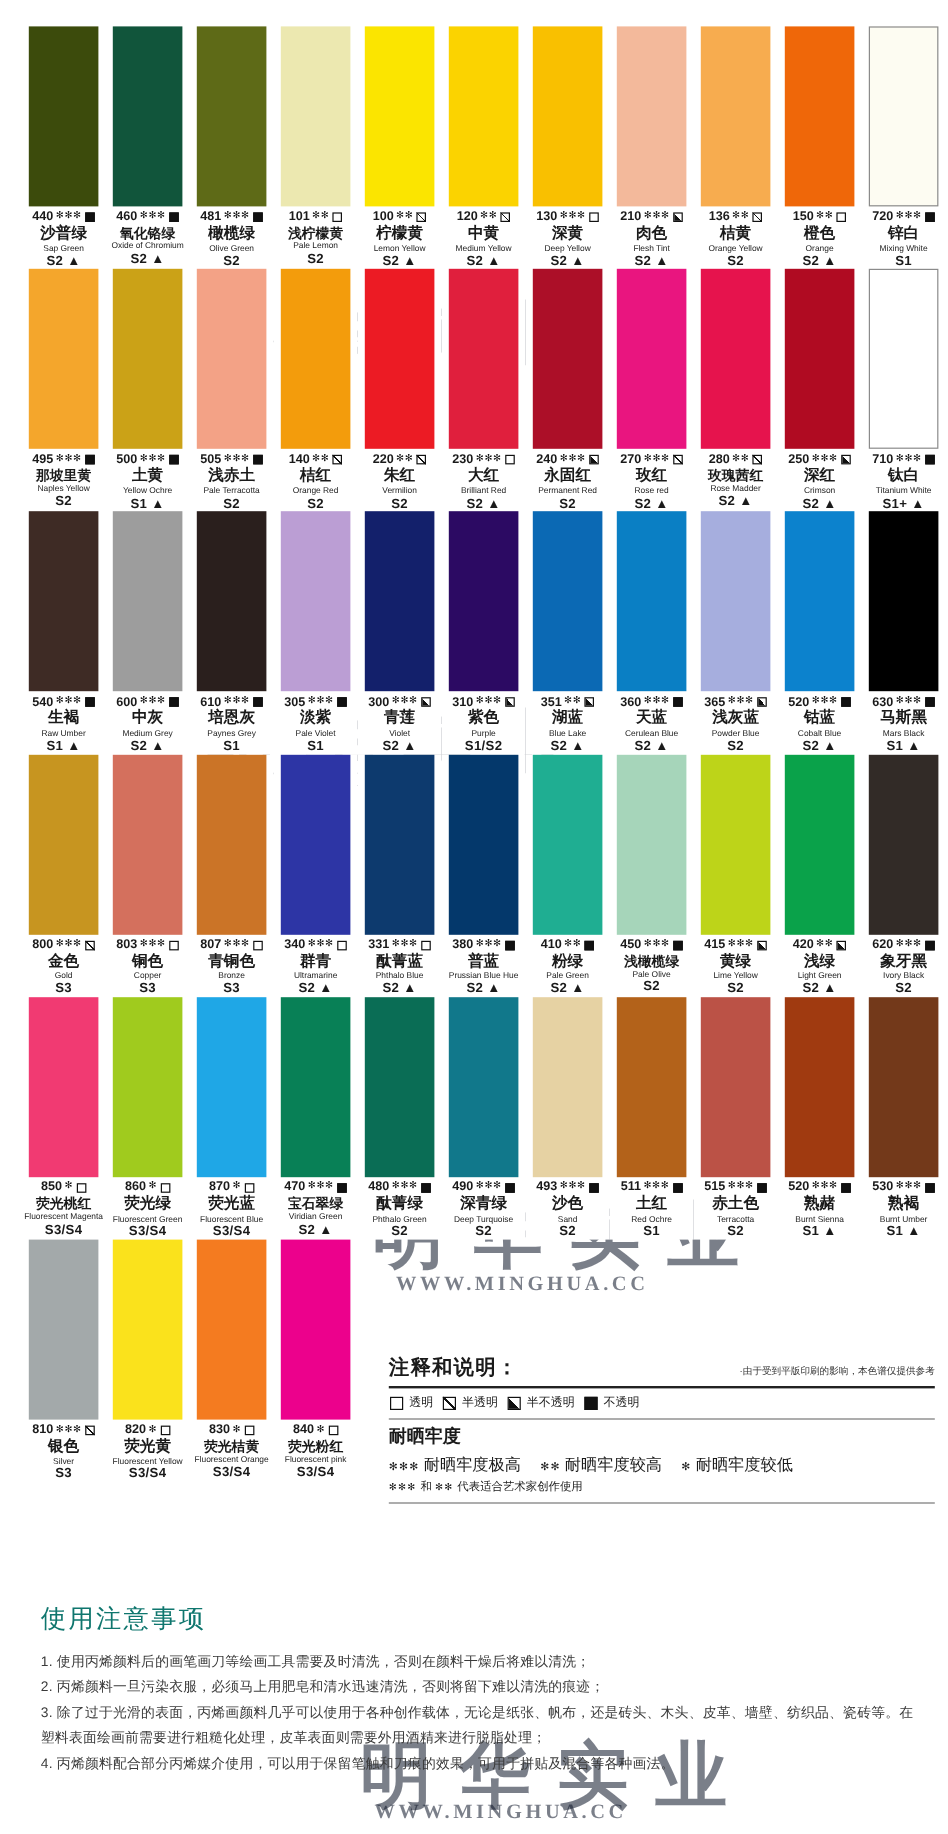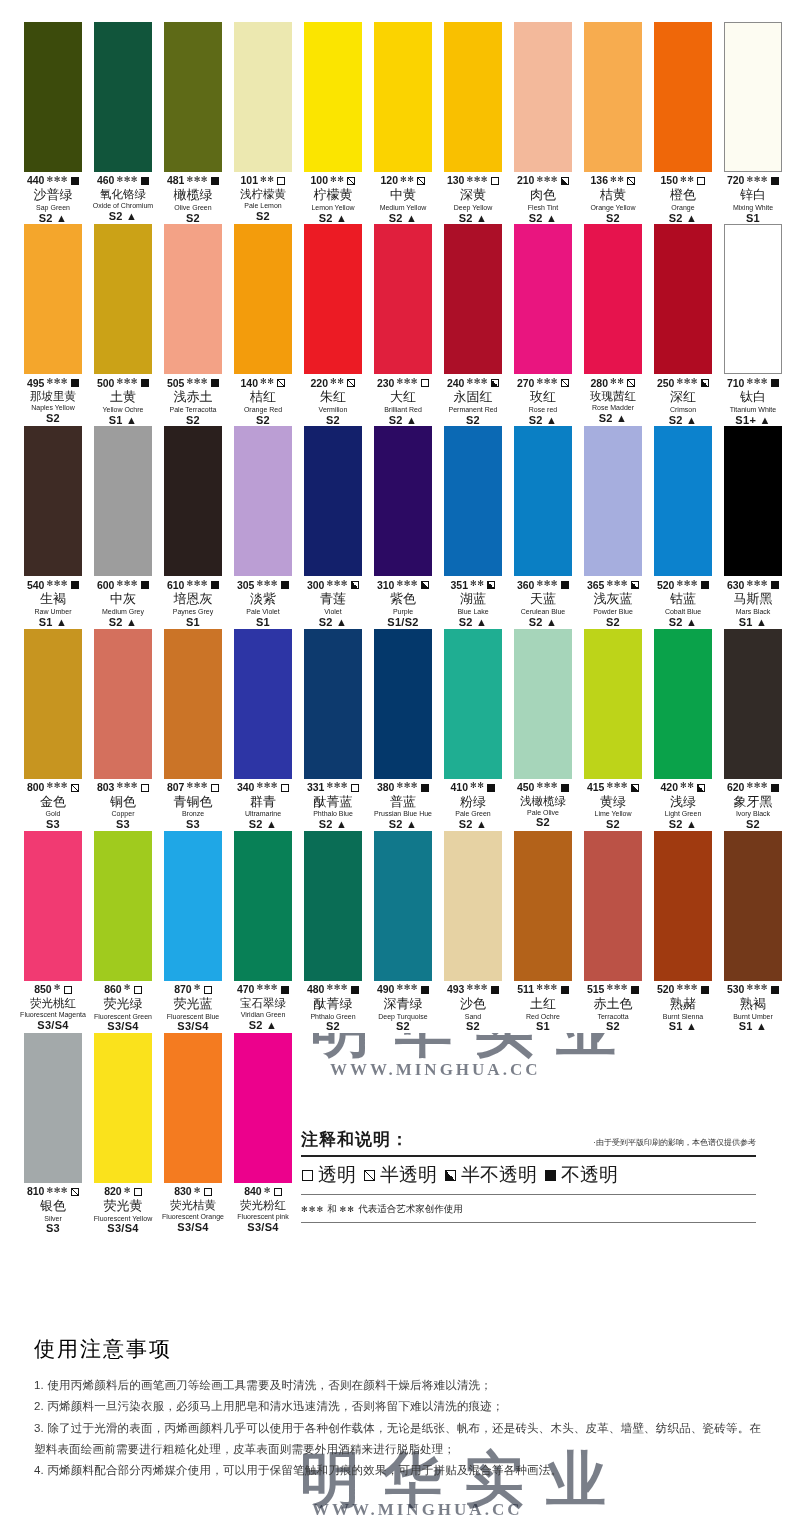--- a/index.html
+++ b/index.html
@@ -90,21 +90,21 @@
   .op.diag { background: #fff; }
   .op.diag::after {
     content:"";
     position:absolute; left:-1px; top:-1px; right:-1px; bottom:-1px;
     background: linear-gradient(to top right, transparent 0 46%, #111 46% 54%, transparent 54% 100%);
   }
 
   .cn {
     font-family: "DejaVu Sans", "Liberation Sans", sans-serif;
     font-size: 13px;
-    font-weight: normal;
+    font-weight: bold;
     margin-top: 1px;
     line-height: 1.15;
     white-space: nowrap;
   }
   .cn.small { font-size: 11.5px; }
   .en {
     font-size: 7px;
     color: #222;
     margin-top: 1px;
     line-height: 1.1;
@@ -113,21 +113,21 @@
   .series {
     font-size: 11px;
     font-weight: bold;
     margin-top: 1px;
     letter-spacing: .3px;
   }
 
   
   .legend {
     position: absolute;
-    left: 301px;
+    left: 324px;
     top: 1128px;
     width: 455px;
     z-index: 10;
     background: transparent;
   }
   .legend-head {
     display: flex;
     align-items: flex-end;
     justify-content: space-between;
     padding-bottom: 4px;
@@ -139,40 +139,40 @@
     letter-spacing: 1px;
   }
   .legend-note { font-size: 8px; color: #333; padding-bottom: 3px; }
   .hr-thick { border-top: 2px solid #222; }
   .hr-thin  { border-top: 1px solid #777; }
   .legend-sec { padding: 5px 0 6px 0; }
   .legend-sub {
     font-family: "DejaVu Sans","Liberation Sans",sans-serif;
     font-size: 15px; font-weight: bold; margin-bottom: 5px;
   }
-  .legend-items { display:flex; align-items:center; gap: 7px; font-size: 19px; }
+  .legend-items { display:flex; align-items:center; gap: 7px; font-size: 10px; }
   .legend-items .li { display:flex; align-items:center; gap:5px; white-space:nowrap; }
   .legend-items .op { width: 11px; height: 11px; }
   .fast-row { display:flex; align-items:center; gap: 16px; font-size: 13.5px; white-space: nowrap; }
   .fast-row .st { font-size: 9px; letter-spacing:1px; }
   .fast-foot { font-size: 9.5px; margin-top: 3px; }
   .fast-foot .st { font-size: 8px; letter-spacing:1px; }
 
   
   .notes {
     position: absolute;
     left: 34px;
     top: 1335px;
     width: 730px;
     z-index: 10;
   }
   .notes h2 {
     font-family: "DejaVu Sans","Liberation Sans",sans-serif;
     font-size: 21px; font-weight: normal; margin: 0 0 12px 0; letter-spacing: 2px;
-    color: #000000;
+    color: #0f766e;
   }
   .notes p {
     font-size: 11.5px; line-height: 1.85; margin: 0; color: #3a3a3a;
     letter-spacing: .2px;
   }
 </style>
 </head>
 <body>
 
 <div id="watermark-layer">
@@ -989,20 +989,26 @@
           <span>半不透明</span>
         </span>
         <span class="li">
           <span class="op solid"></span>
           <span>不透明</span>
         </span>
       </div>
   </div>
   <div class="hr-thin"></div>
   <div class="legend-sec">
+    <div class="legend-sub">耐晒牢度</div>
+    <div class="fast-row" id="lightfastness-items">
+        <span class="li"><span class="st">✻✻✻ </span><span>耐晒牢度极高</span></span>
+        <span class="li"><span class="st">✻✻ </span><span>耐晒牢度较高</span></span>
+        <span class="li"><span class="st">✻ </span><span>耐晒牢度较低</span></span>
+      </div>
     <div class="fast-foot" id="lightfastness-foot"><span class="st">✻✻✻ </span><span>和 </span><span class="st">✻✻ </span><span>代表适合艺术家创作使用</span></div>
   </div>
   <div class="hr-thin"></div>
 </div>
 
 <div class="notes">
   <h2>使用注意事项</h2>
   <div id="notes-lines">
       <p>1. 使用丙烯颜料后的画笔画刀等绘画工具需要及时清洗，否则在颜料干燥后将难以清洗；</p>
       <p>2. 丙烯颜料一旦污染衣服，必须马上用肥皂和清水迅速清洗，否则将留下难以清洗的痕迹；</p>

